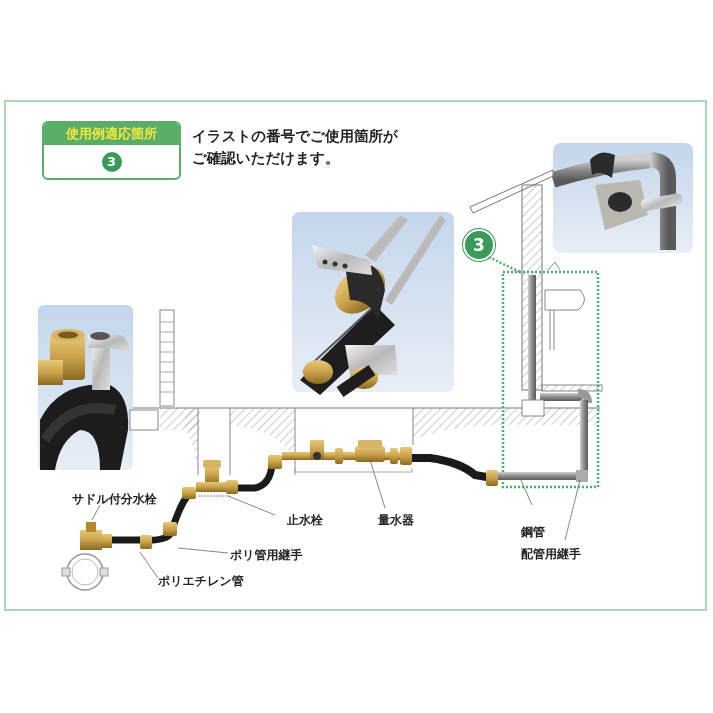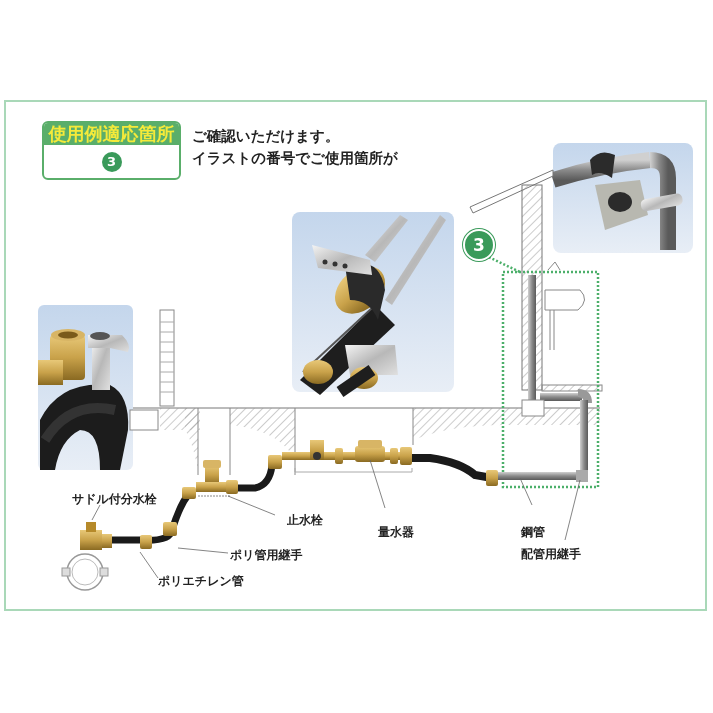--- a/index.html
+++ b/index.html
@@ -1,41 +1,41 @@
 <!DOCTYPE html>
 <html><head>
 <meta charset="utf-8">
 <style>
   html,body{margin:0;padding:0;background:#ffffff;}
   body{width:713px;height:713px;position:relative;overflow:hidden;font-family:"DejaVu Sans","Liberation Sans",sans-serif;}
   .frame{position:absolute;left:4px;top:100px;width:703px;height:511px;border:2px solid #a9d8b8;box-sizing:border-box;}
   .badge{position:absolute;left:42px;top:121px;width:139px;height:59px;border:2px solid #5aae6a;border-radius:6px;box-sizing:border-box;overflow:hidden;background:#fff;}
-  .badge-head{height:22px;background:#5aae6a;color:#f5ea3a;font-weight:bold;font-size:18px;line-height:22px;text-align:center;letter-spacing:0px;}
+  .badge-head{height:22px;background:#5aae6a;color:#f5ea3a;font-weight:bold;font-size:13px;line-height:22px;text-align:center;letter-spacing:0px;}
   .badge-body{height:33px;display:flex;align-items:center;justify-content:center;}
   .num-circle{width:20px;height:20px;border-radius:50%;background:#3a9a5a;color:#fff;font-weight:bold;font-size:13px;line-height:20px;text-align:center;}
   .intro{position:absolute;left:192px;top:125px;font-size:14.5px;line-height:22px;color:#222;font-weight:bold;}
   .label{position:absolute;font-size:12px;color:#222;white-space:nowrap;font-weight:bold;}
   .big-marker{position:absolute;left:463px;top:229px;width:28px;height:28px;border-radius:50%;background:#3a9a5a;border:2px solid #fff;box-shadow:0 0 0 1px #3a9a5a;color:#fff;font-weight:bold;font-size:17px;line-height:28px;text-align:center;}
   svg.scene{position:absolute;left:0;top:0;}
 </style>
 </head>
 <body>
 
 <div class="frame"></div>
 
 <div class="badge">
   <div class="badge-head">使用例適応箇所</div>
   <div class="badge-body">
     <div class="num-circle">3</div>
   </div>
 </div>
 
 <div class="intro">
+  <div>イラストの番号でご使用箇所が</div>
   <div>ご確認いただけます。</div>
-  <div>イラストの番号でご使用箇所が</div>
 </div>
 
 <svg class="scene" width="713" height="713" viewBox="0 0 713 713">
   <defs>
     <pattern id="hatch" width="6" height="6" patternUnits="userSpaceOnUse" patternTransform="rotate(45)">
       <line x1="0" y1="0" x2="0" y2="6" stroke="#9a9a9a" stroke-width="1"></line>
     </pattern>
     <linearGradient id="photoBg" x1="0" y1="0" x2="0" y2="1">
       <stop offset="0" stop-color="#c4d6ec"></stop>
       <stop offset="1" stop-color="#e8eef6"></stop>
@@ -205,17 +205,17 @@
     <line x1="370" y1="460" x2="385" y2="508"></line>
     <line x1="520" y1="478" x2="532" y2="505"></line>
     <line x1="580" y1="480" x2="565" y2="540"></line>
   </g>
 </svg>
 
 <div class="big-marker">3</div>
 
 <div class="label" style="left:72px;top:491px;">サドル付分水栓</div>
 <div class="label" style="left:287px;top:512px;text-align:center;">止水栓</div>
-<div class="label" style="left:378px;top:512px;margin-top:12px;">量水器</div>
+<div class="label" style="left:378px;top:512px;">量水器</div>
 <div class="label" style="left:521px;top:524px;">鋼管</div>
 <div class="label" style="left:230px;top:547px;text-align:center;">ポリ管用継手</div>
 <div class="label" style="left:158px;top:573px;text-align:right;">ポリエチレン管</div>
 <div class="label" style="left:521px;top:546px;">配管用継手</div>
 
 </body></html>

